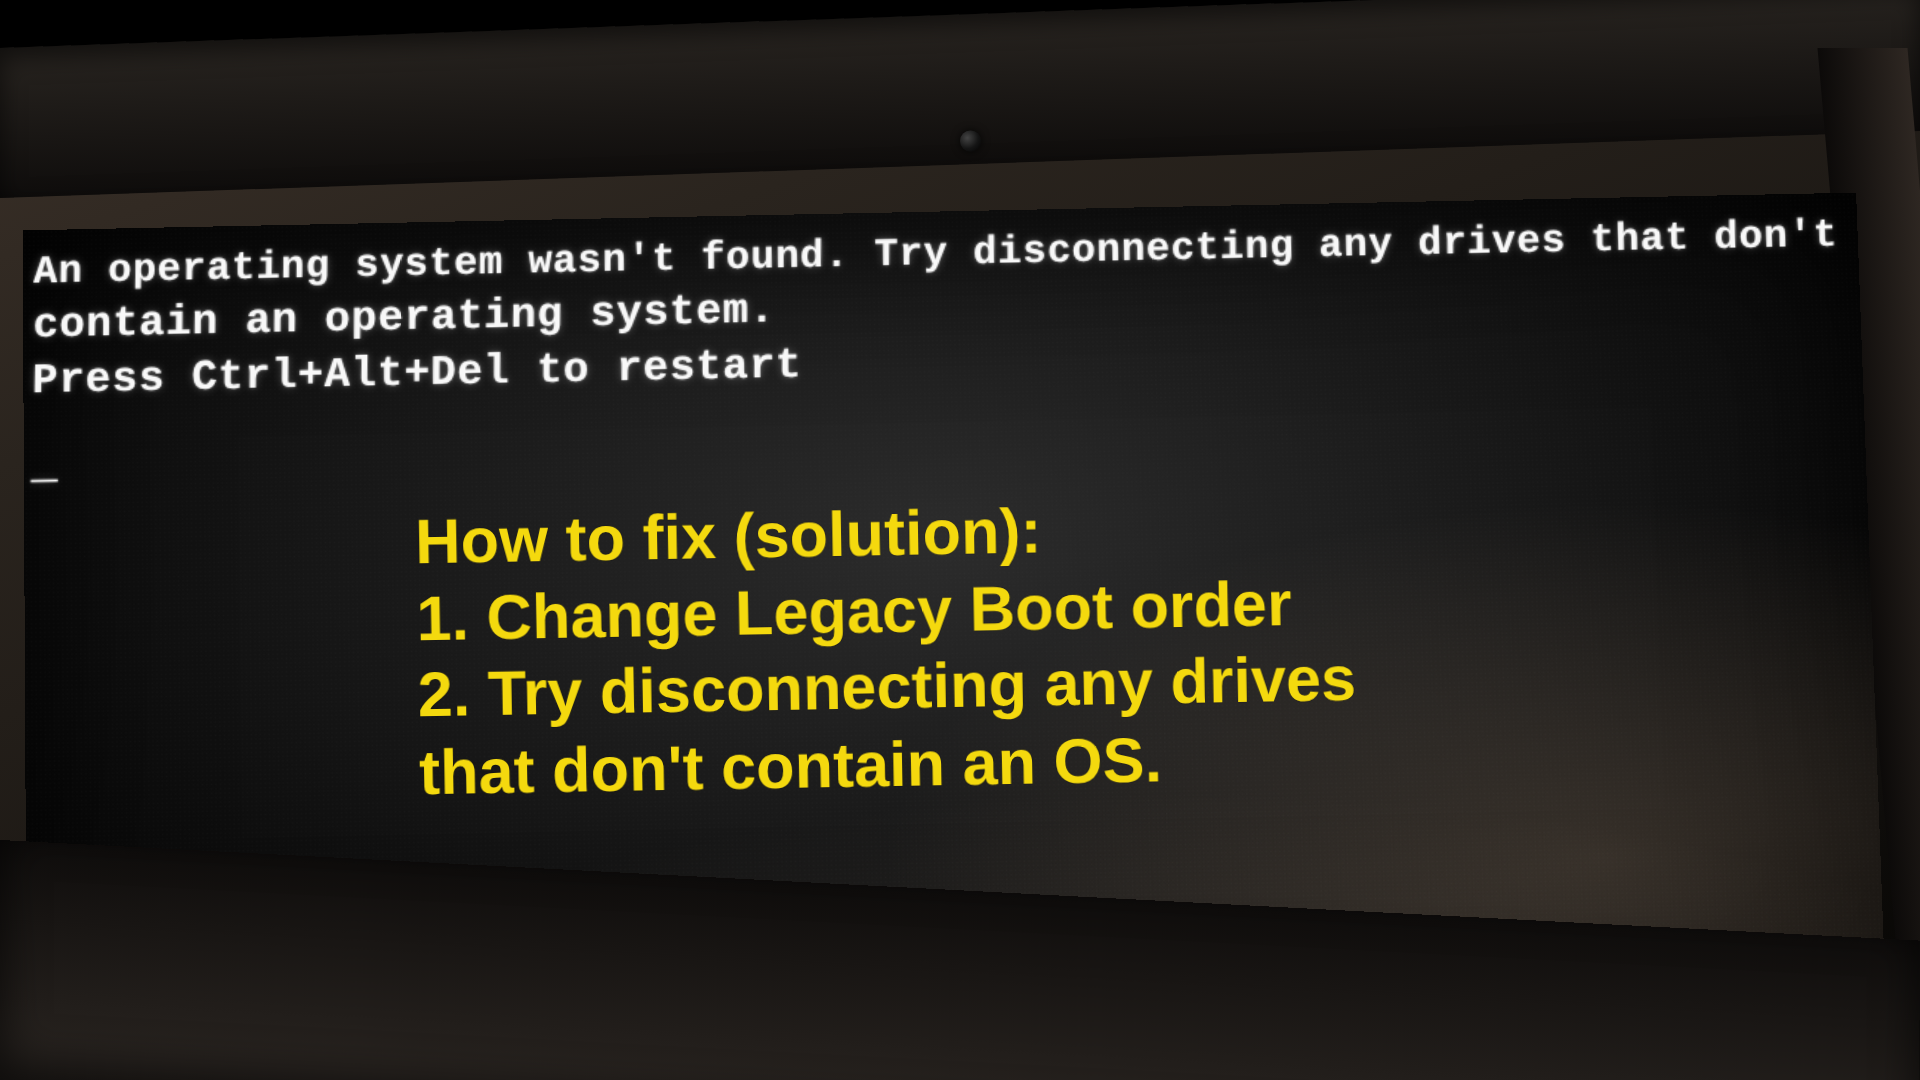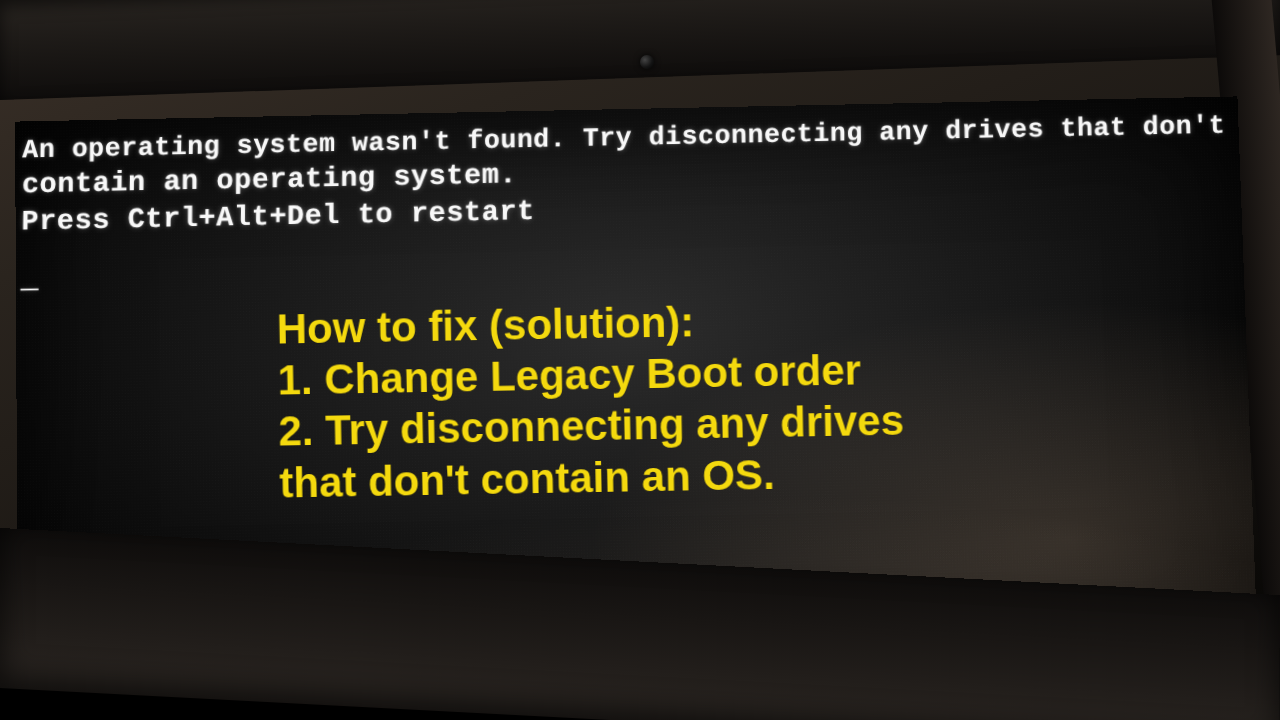--- a/index.html
+++ b/index.html
@@ -8,20 +8,21 @@
     width: 1280px;
     height: 720px;
     overflow: hidden;
     background: #000;
   }
   .scene {
     position: relative;
     width: 1280px;
     height: 648px;
     background: linear-gradient(160deg, #3a3028 0%, #2a241e 25%, #1c1814 55%, #0f0d0b 85%, #070604 100%);
+    margin-top: 32px;
   }
   
   .bezel-top {
     position: absolute;
     left: 0; right: 0; top: 0;
     height: 100px;
     background: linear-gradient(to bottom, #282420 0%, #0f0d0c 100%);
     transform: skewY(-2deg);
     transform-origin: 0 0;
     box-shadow: 0 6px 16px rgba(0,0,0,0.6) inset;

